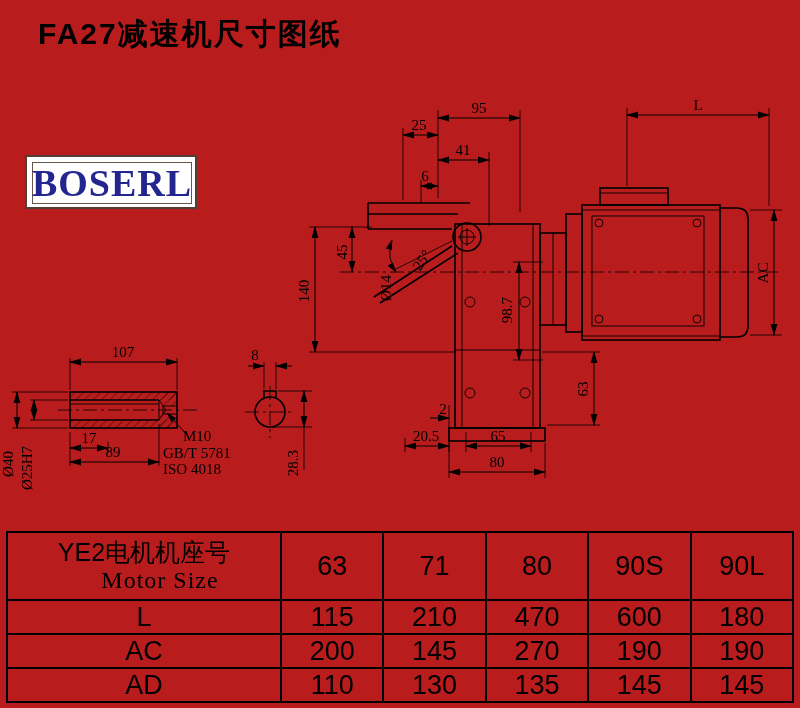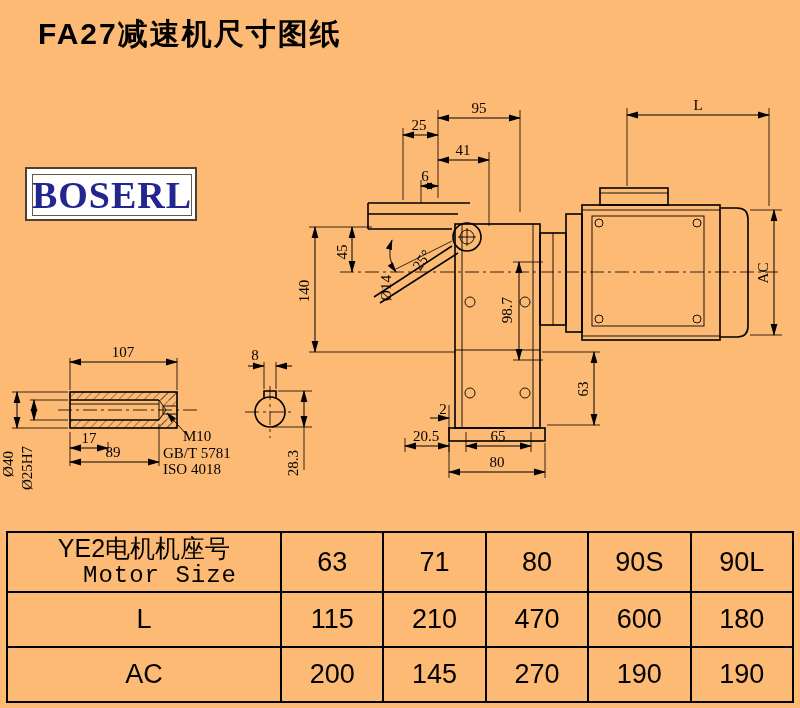--- a/index.html
+++ b/index.html
@@ -1,34 +1,34 @@
 <!DOCTYPE html>
 <html><head>
 <meta charset="utf-8">
 <style>
   html,body{margin:0;padding:0;background:#fff;}
-  .page{position:relative;width:800px;height:708px;background:#fdba74;
+  .page{position:relative;width:800px;height:708px;background:#b91c1c;
         font-family:"Liberation Sans",sans-serif;color:#000;overflow:hidden;}
   .title{position:absolute;left:38px;top:14px;margin:0;font-size:30px;font-weight:bold;
          letter-spacing:2px;font-family:"Liberation Sans",sans-serif;}
   .logo{position:absolute;left:25px;top:155px;width:172px;height:54px;
-        border:2px solid #513f33;padding:5px;box-sizing:border-box;background:#fff;margin-top:12px;}
+        border:2px solid #513f33;padding:5px;box-sizing:border-box;background:#fff;}
   .logo-inner{width:100%;height:100%;border:1px solid #6b564a;display:flex;
         align-items:center;justify-content:center;}
   .logo-inner span{font-family:"Liberation Serif",serif;font-size:38px;font-weight:bold;
         color:#23268e;letter-spacing:1px;}
   .drawing{position:absolute;left:0;top:0;width:800px;height:530px;}
 
   .size-table{position:absolute;left:6px;top:531px;width:788px;height:172px;
         border-collapse:collapse;table-layout:fixed;text-align:center;}
   .size-table td{border:2px solid #000;padding:0;vertical-align:middle;
         font-size:27px;font-family:"Liberation Sans",sans-serif;}
-  .size-table tr.hdr{height:60px;}
+  .size-table tr.hdr{height:68px;}
   .hdr-cn{font-size:25px;line-height:1.1;font-weight:normal;}
-  .hdr-en{font-size:24px;font-family:Liberation Mono, monospace;letter-spacing:1px;line-height:1.1;margin-left:32px;}
+  .hdr-en{font-size:24px;font-family:Liberation Serif, serif;letter-spacing:1px;line-height:1.1;margin-left:32px;}
 
   
   .obj{stroke:#000;stroke-width:1.6;fill:none;}
   .thin{stroke:#000;stroke-width:0.9;fill:none;}
   .ext{stroke:#000;stroke-width:0.8;fill:none;}
   .dim{stroke:#000;stroke-width:1;fill:none;}
   .cl{stroke:#000;stroke-width:0.8;fill:none;stroke-dasharray:14 4 3 4;}
   .dt{font:15px "Liberation Serif",serif;fill:#000;text-anchor:middle;}
   .dtl{font:15px "Liberation Serif",serif;fill:#000;text-anchor:start;}
 </style>
@@ -264,16 +264,24 @@
         <td>180</td>
       </tr>
       <tr>
         <td>AC</td>
         <td>200</td>
         <td>145</td>
         <td>270</td>
         <td>190</td>
         <td>190</td>
       </tr>
+      <tr>
+        <td>AD</td>
+        <td>110</td>
+        <td>130</td>
+        <td>135</td>
+        <td>145</td>
+        <td>145</td>
+      </tr>
     </tbody>
   </table>
 
 </div>
 
 </body></html>

